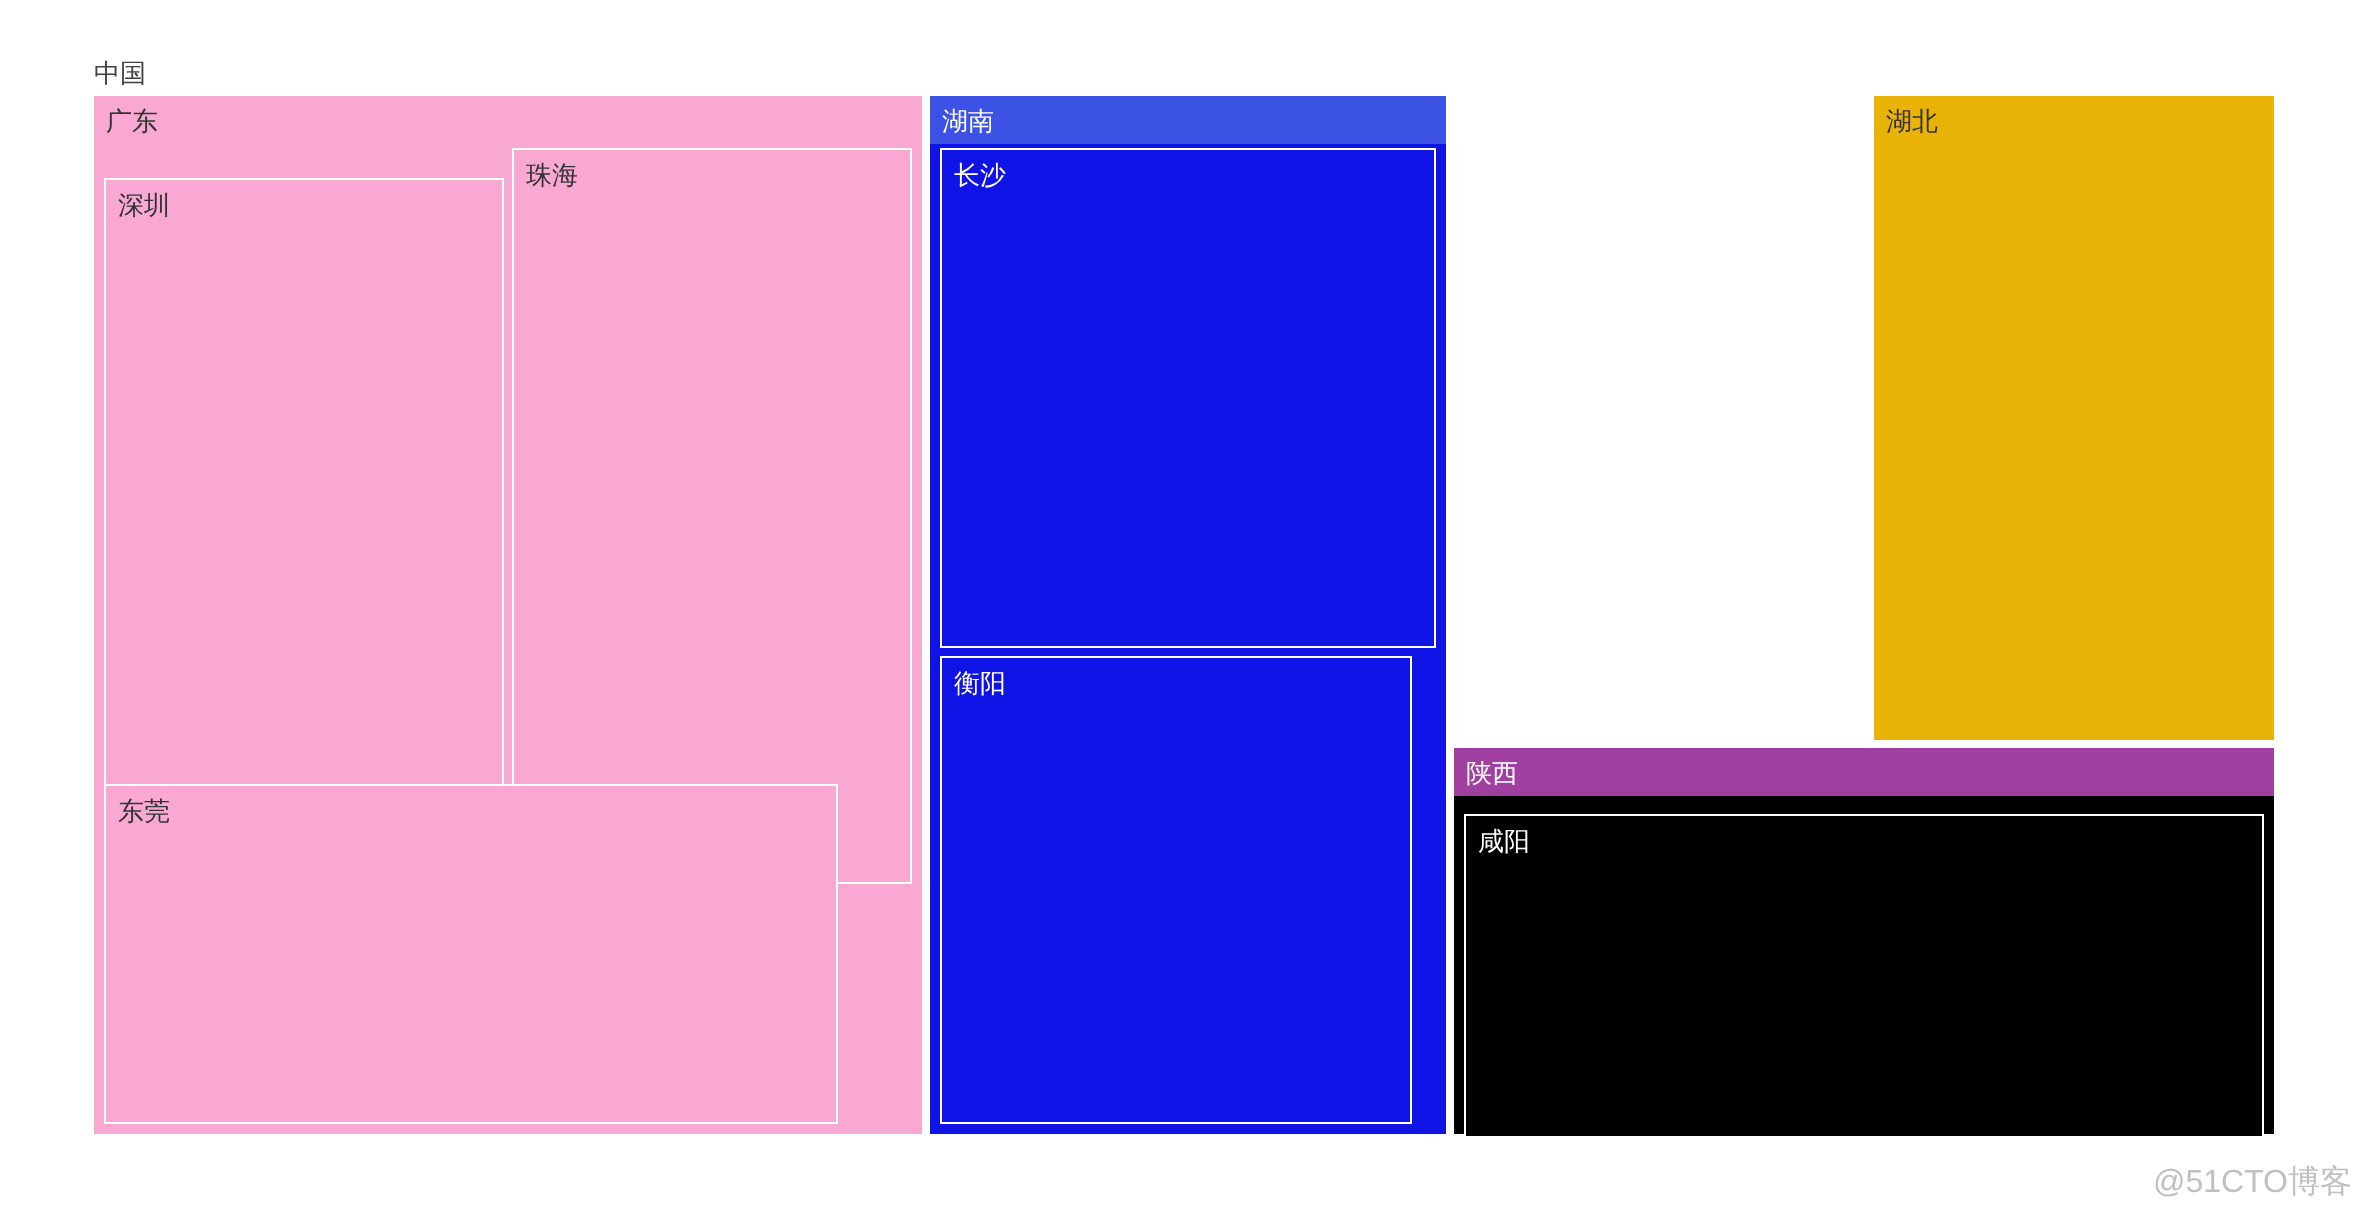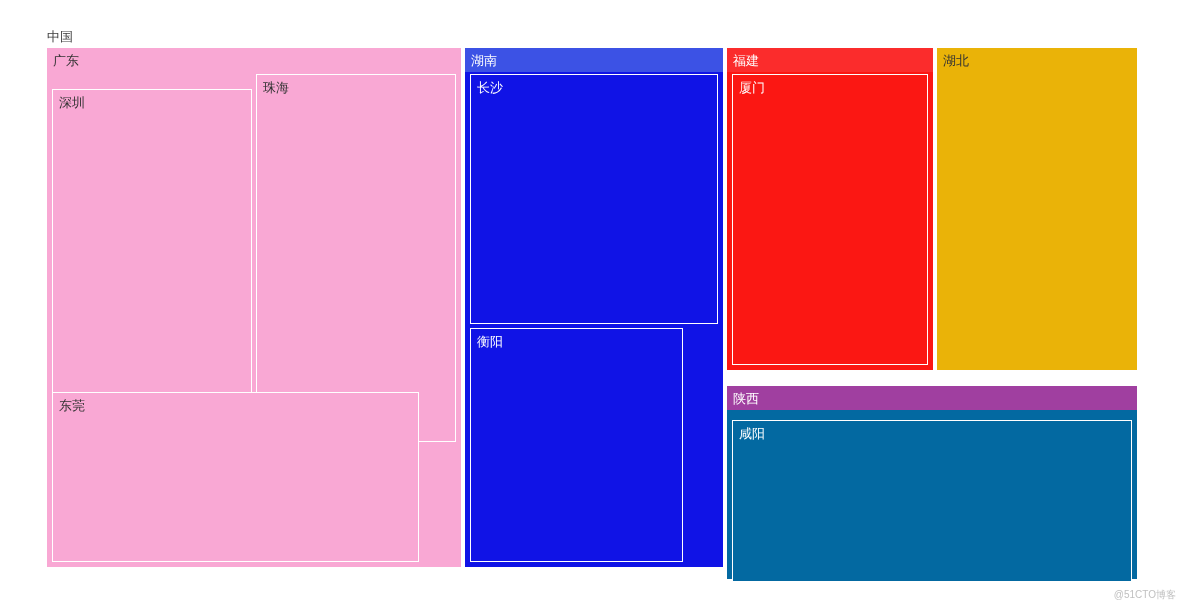--- a/index.html
+++ b/index.html
@@ -35,32 +35,32 @@
 .city .label {
   position: absolute;
   left: 6px;
   top: 4px;
   user-select: none;
 }
 .watermark {
   position: absolute;
   right: 8px;
   bottom: 4px;
-  font-size: 10px;
+  font-size: 16px;
   color: #c0c0c0;
 }
 
 
 .pink   { background: #f9a8d4; }
 .blue   { background: #1013e6; text-decoration: underline; }
 .bluehd { background: #3c52e5; } 
 .red    { background: #fb1713; }
 .redhd  { background: #fb2c2c; }
 .lblue  { background: #eab308; }
-.purple { background: #0369a1; margin-top: 12px; }
+.purple { background: #000000; }
 .purphd { background: #a03fa0; }
 
 .dark-text  { color: #333333; }
 .light-text { color: #ffffff; }
 </style>
 </head>
 <body>
 
 <div class="container">
 
@@ -78,39 +78,32 @@
       <div class="label dark-text">东莞</div>
     </div>
   </div>
 
   <div class="region blue" style="left:465px; top:48px; width:258px; height:519px;">
     <div class="bluehd" style="position:absolute;left:0;top:0;width:100%;height:24px;"></div>
     <div class="title light-text">湖南</div>
     <div class="city blue" style="left:5px; top:26px; width:248px; height:250px;padding-left:31px;">
       <div class="label light-text">长沙</div>
     </div>
-    <div class="city blue" style="left:5px; top:280px; width:213px; height:234px;">
+    <div class="city blue" style="left:5px; top:280px; width:236px; height:234px;">
       <div class="label light-text">衡阳</div>
     </div>
   </div>
 
-  <div class="region red" style="left:727px; top:48px; width:206px; height:322px;">
-    <div class="redhd" style="position:absolute;left:0;top:0;width:100%;height:24px;"></div>
-    <div class="title light-text">福建</div>
-    <div class="city red" style="left:5px; top:26px; width:196px; height:291px;">
-      <div class="label light-text">厦门</div>
-    </div>
-  </div>
 
   <div class="region lblue" style="left:937px; top:48px; width:200px; height:322px;">
     <div class="title dark-text">湖北</div>
   </div>
 
   <div class="region purple" style="left:727px; top:374px; width:410px; height:193px;">
     <div class="purphd" style="position:absolute;left:0;top:0;width:100%;height:24px;"></div>
     <div class="title light-text">陕西</div>
-    <div class="city purple" style="left:5px; top:22px; width:400px; height:162px;">
+    <div class="city purple" style="left:5px; top:33px; width:400px; height:162px;">
       <div class="label light-text">咸阳</div>
     </div>
   </div>
 
   <div class="watermark">@51CTO博客</div>
 </div>
 
 </body></html>

